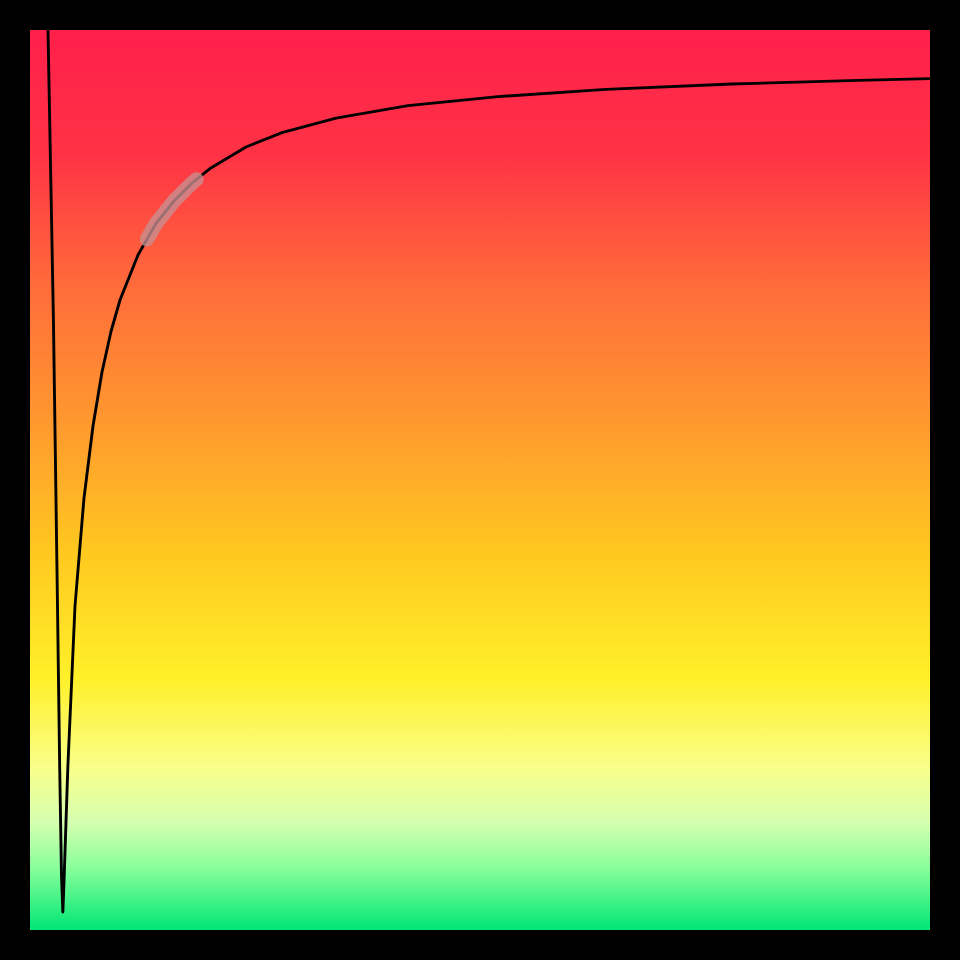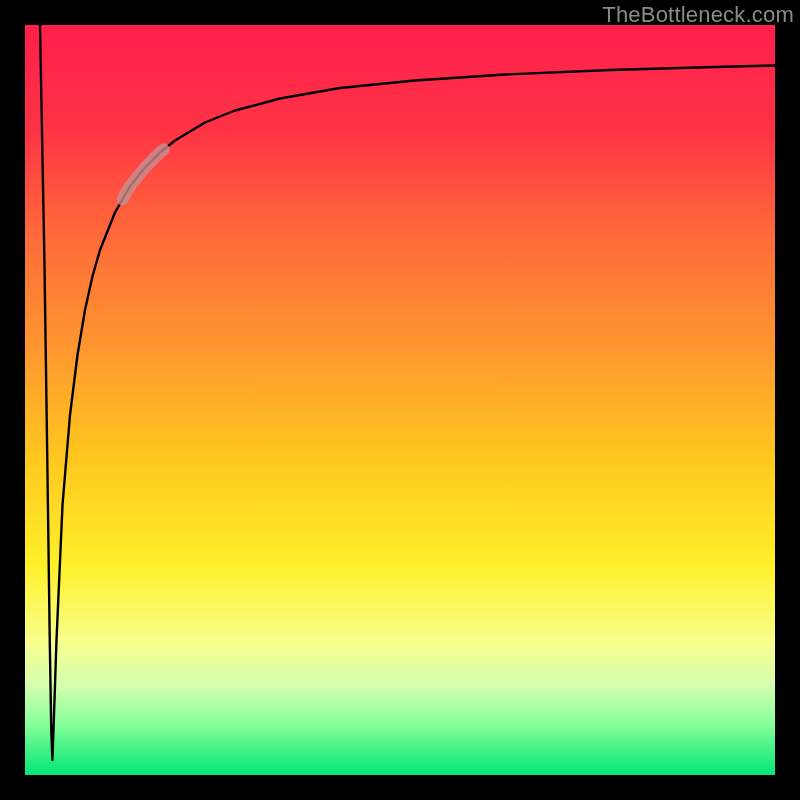--- a/index.html
+++ b/index.html
@@ -52,14 +52,13 @@
 
     <rect x="0" y="0" width="800" height="800" fill="#000000"></rect>
 
     <rect id="plotArea" fill="url(#bgGrad)" x="25" y="25" width="750" height="750"></rect>
 
     <path id="curvePath" fill="none" stroke-linejoin="round" stroke-linecap="round" d="M40.00 25.00 L44.50 265.00 L47.50 475.00 L49.75 640.00 L51.25 730.00 L52.38 760.00 L53.50 730.00 L56.50 640.00 L62.50 505.00 L70.00 415.00 L77.50 355.00 L85.00 310.00 L92.50 276.25 L100.00 250.00 L115.00 212.50 L130.00 186.25 L145.00 167.50 L160.00 152.50 L175.00 140.50 L205.00 122.50 L235.00 110.50 L280.00 98.50 L340.00 88.00 L415.00 80.50 L505.00 74.50 L610.00 70.00 L715.00 67.00 L775.00 65.50" stroke="#000000" stroke-width="2.4"></path>
 
     <path id="highlightPath" fill="none" stroke-linecap="round" d="M122.50 199.38 L125.08 194.86 L127.66 190.35 L130.23 185.96 L132.81 182.73 L135.39 179.51 L137.97 176.29 L140.55 173.07 L143.13 169.84 L145.70 166.80 L148.28 164.22 L150.86 161.64 L153.44 159.06 L156.02 156.48 L158.59 153.91 L161.17 151.56 L163.75 149.50" stroke="#c88f92" stroke-width="12" stroke-opacity="0.78"></path>
   </svg>
 
-  <div class="attribution">TheBottleneck.com</div>
 </div>
 
 </body></html>

